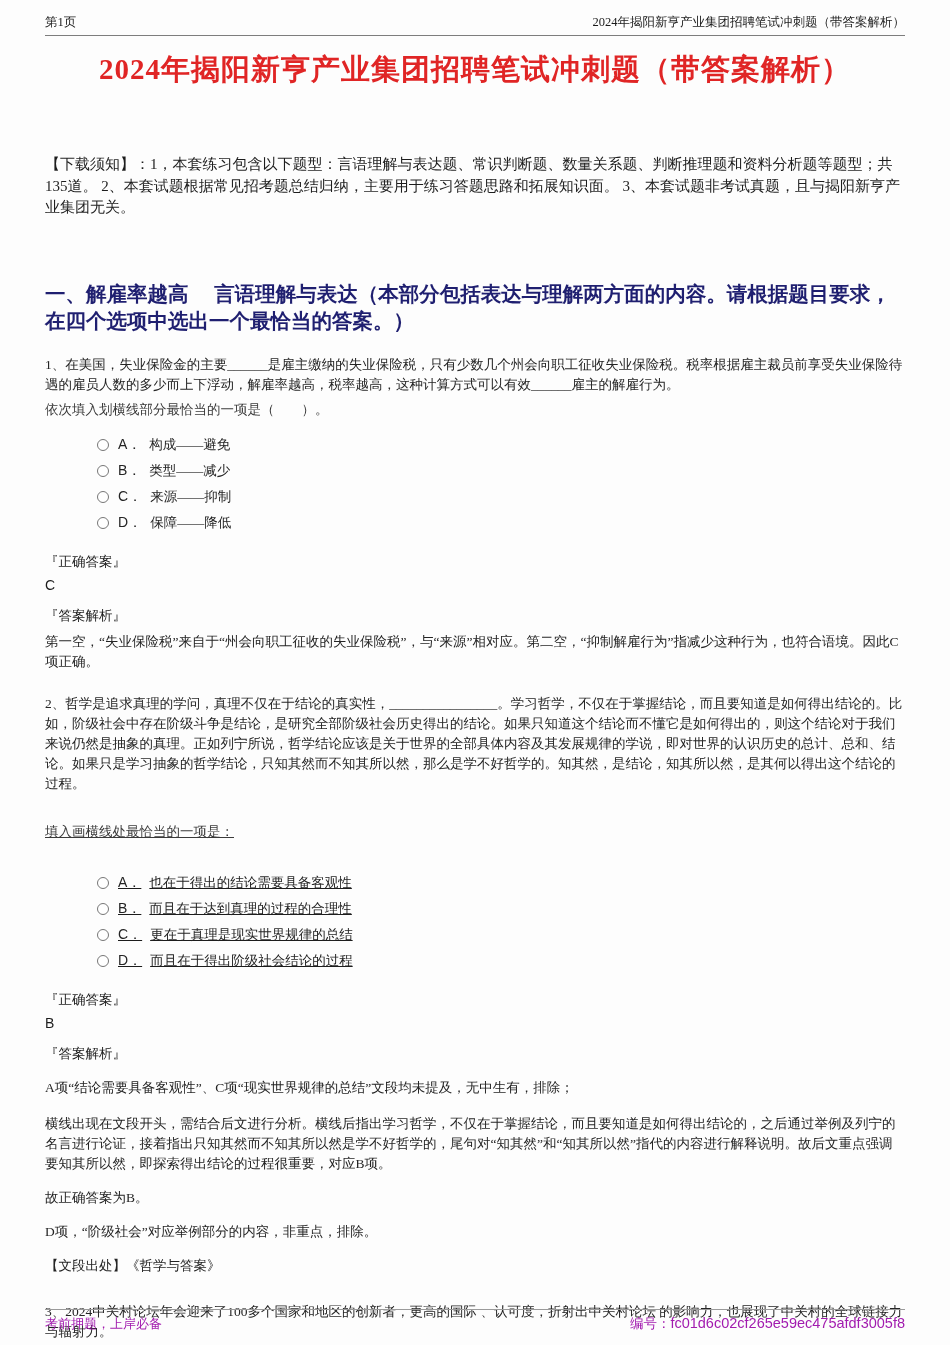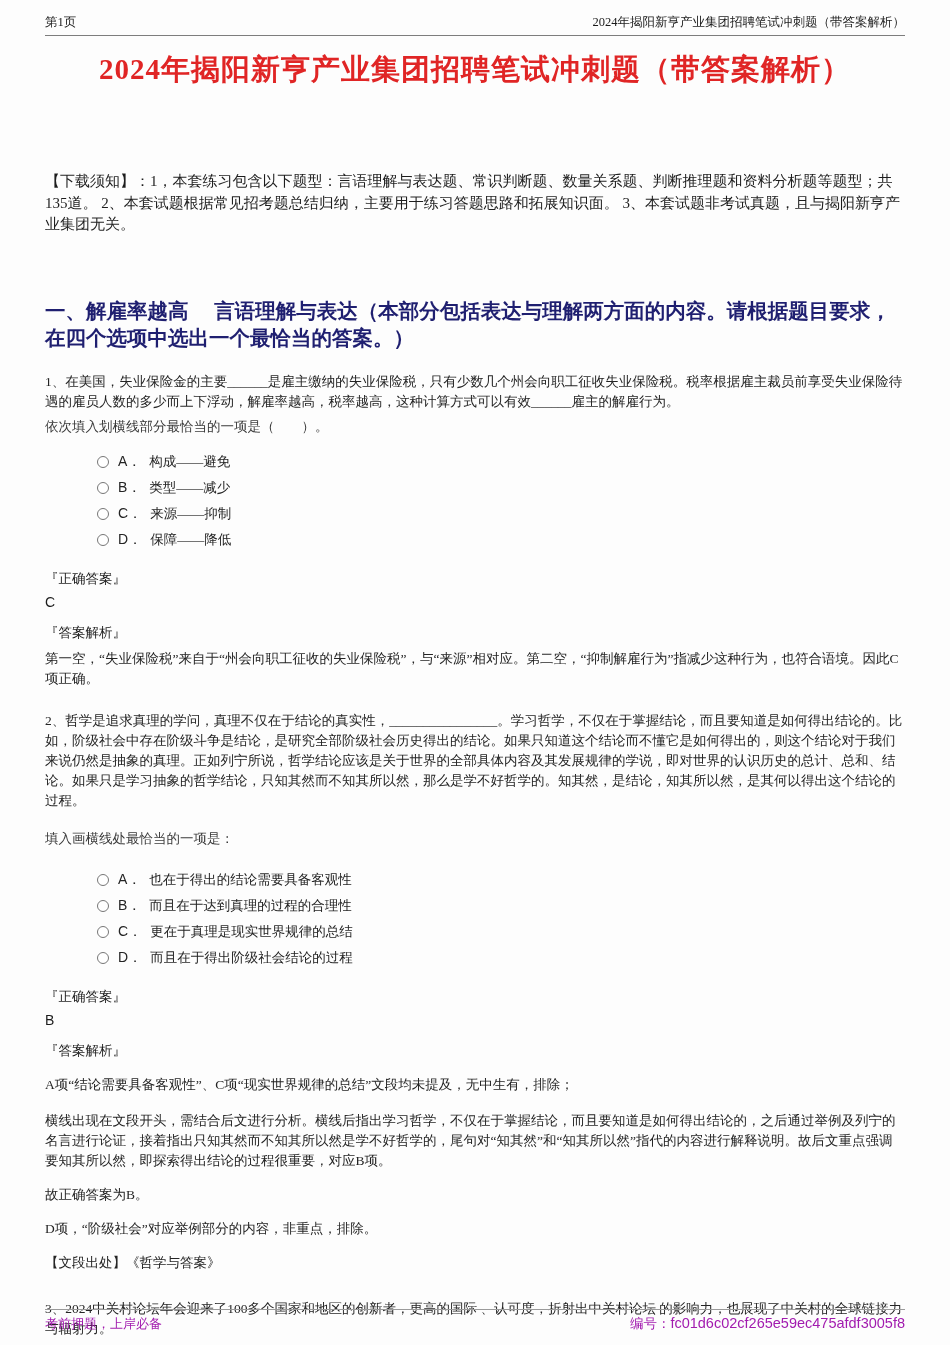--- a/index.html
+++ b/index.html
@@ -23,21 +23,21 @@
   .doc-title {
     margin:13px 0 0 0;
     text-align:center;
     color:#e02525;
     font-size:29px;
     font-weight:700;
     letter-spacing:1px;
     line-height:40px;
   }
   .notice {
-    margin:82px 0 0 0;
+    margin:65px 0 0 0;
     font-size:15px;
     line-height:21.5px;
     color:#1d1d1d;
   }
   .section-heading {
     margin:62px 0 0 0;
     color:#1f1f70;
     font-size:20.5px;
     font-weight:700;
     line-height:27px;
@@ -46,21 +46,21 @@
   .prompt { font-size:13.5px; line-height:20px; margin:5px 0 0 0; color:#3a3a3a; }
   .options { margin:12px 0 0 52px; }
   .option-row { display:flex; align-items:center; height:26px; font-size:13.5px; color:#242424; }
   .option-row input[type=radio] { width:12px; height:12px; margin:0 9px 0 0; }
   .opt-letter { font-family:"Liberation Sans",sans-serif; font-size:14px; margin-right:8px; }
   .ans-label { font-size:13.5px; line-height:20px; margin:12px 0 0 0; }
   .ans-letter { font-family:"Liberation Sans",sans-serif; font-size:14px; line-height:18px; margin:4px 0 0 0; }
   .analysis { font-size:13.5px; line-height:20px; margin:6px 0 0 0; color:#242424; }
   .mt16 { margin-top:16px; }
   .mt14 { margin-top:14px; }
-  .mt18 { margin-top:18px; }
+  .mt18 { margin-top:28px;text-decoration:underline; }
   .mt20 { margin-top:20px; }
   .mt22 { margin-top:22px; }
   .mt26 { margin-top:26px; }
   .footer {
     position:absolute; left:45px; right:45px; bottom:12px;
     border-top:1px solid #9a9a9a;
     padding-top:5px;
     display:flex; justify-content:space-between; align-items:baseline;
     font-size:13px; color:#a21caf;
   }

